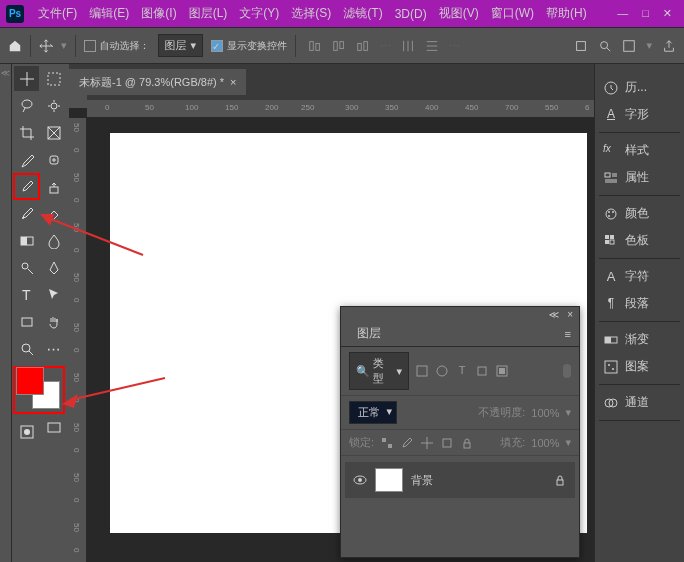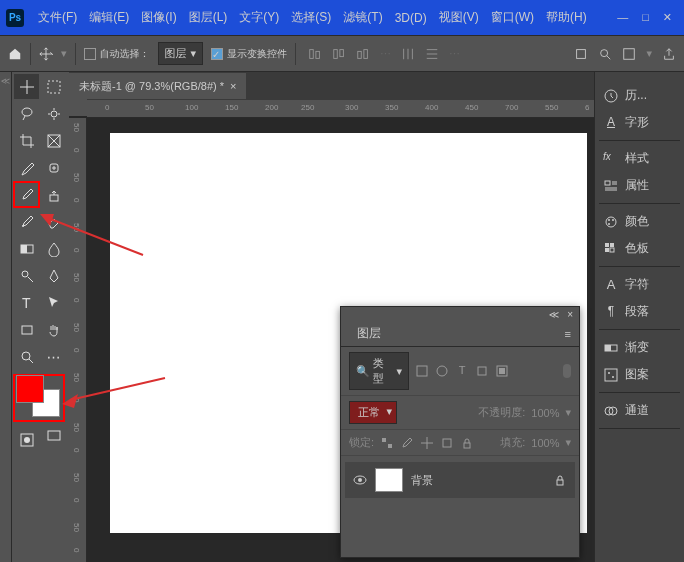--- a/index.html
+++ b/index.html
@@ -1,58 +1,58 @@
 <!DOCTYPE html>
 <html><head>
 <meta charset="utf-8">
 <style>
 *{margin:0;padding:0;box-sizing:border-box;font-family:"Microsoft YaHei",sans-serif;user-select:none}
 body{background:#535353;width:684px;height:562px;overflow:hidden;color:#ccc;font-size:11px}
-.menubar{height:36px;background:#1d4ed8;display:flex;align-items:center;padding:0 6px;border-bottom:1px solid #2a2a2a}
+.menubar{height:28px;background:#a21caf;display:flex;align-items:center;padding:0 6px;border-bottom:1px solid #2a2a2a}
 .ps-icon{width:18px;height:18px;background:#001e36;color:#31a8ff;display:flex;align-items:center;justify-content:center;font-weight:bold;font-size:10px;border-radius:3px;margin-right:8px}
 .menu-item{padding:0 6px;cursor:pointer;font-size:12px}
 .win-controls{margin-left:auto;display:flex;gap:14px;padding-right:6px}
 .win-btn{cursor:pointer;color:#ccc}
 .optionbar{height:36px;background:#535353;display:flex;align-items:center;padding:0 8px;border-bottom:1px solid #2a2a2a;gap:8px}
 .opt-divider{width:1px;height:22px;background:#3a3a3a}
 .opt-item{display:flex;align-items:center;gap:4px;font-size:10px}
 .dropdown{background:#3a3a3a;padding:3px 6px;border:1px solid #2a2a2a;display:flex;align-items:center;gap:4px}
 .main{display:flex;height:500px}
 .toolbar-strip{width:12px;background:#535353;border-right:1px solid #2a2a2a;display:flex;flex-direction:column;align-items:center;padding-top:4px}
 .toolbox{width:57px;background:#535353;padding:2px;display:flex;flex-wrap:wrap;gap:2px;align-content:flex-start}
 .tool{width:25px;height:25px;display:flex;align-items:center;justify-content:center;cursor:pointer;position:relative;color:#ddd}
 .tool.active{background:#3a3a3a}
 .tool svg{width:16px;height:16px}
 .red-box{outline:2px solid #ff0000;outline-offset:-1px}
 .color-swatches{width:50px;height:46px;position:relative;margin-top:4px}
 .fg-color{position:absolute;width:28px;height:28px;background:#ff0000;border:1px solid #888;top:0;left:2px;z-index:2}
 .bg-color{position:absolute;width:28px;height:28px;background:#fff;border:1px solid #888;top:14px;left:18px}
 .doc-area{flex:1;display:flex;flex-direction:column;background:#282828;position:relative}
-.tab-bar{height:28px;background:#3a3a3a;display:flex;align-items:center}
+.tab-bar{height:36px;background:#3a3a3a;display:flex;align-items:center}
 .doc-tab{background:#535353;padding:5px 10px;font-size:11px;display:flex;align-items:center;gap:6px;height:26px}
 .ruler-h{height:18px;background:#535353;display:flex;font-size:8px;color:#999;position:relative;border-bottom:1px solid #2a2a2a;margin-left:18px}
 .ruler-h span{position:absolute;top:3px}
 .ruler-corner{width:18px;height:18px;background:#535353;position:absolute;left:0;top:26px}
 .canvas-wrap{flex:1;display:flex;position:relative}
 .ruler-v{width:18px;background:#535353;font-size:8px;color:#999;position:relative;border-right:1px solid #2a2a2a}
 .ruler-v span{position:absolute;left:3px;writing-mode:vertical-lr}
 .canvas-bg{flex:1;background:#282828;position:relative;overflow:hidden}
 .canvas{position:absolute;background:#fff;left:23px;top:15px;width:477px;height:400px}
 .right-panels{width:90px;background:#434343;border-left:1px solid #2a2a2a;padding:6px 4px}
 .panel-group{border-bottom:1px solid #2a2a2a;padding:4px 0}
 .panel-btn{display:flex;align-items:center;gap:6px;padding:5px 4px;cursor:pointer;font-size:12px}
 .panel-btn svg,.panel-icon{width:16px;height:16px;flex-shrink:0}
 .layers-panel{position:absolute;left:340px;top:306px;width:240px;height:252px;background:#535353;border:1px solid #2a2a2a;box-shadow:0 2px 8px rgba(0,0,0,.5)}
 .lp-header{height:14px;display:flex;justify-content:flex-end;padding:2px 6px;gap:8px;font-size:10px}
 .lp-tabs{height:26px;display:flex;align-items:center;padding:0 8px;border-bottom:1px solid #2a2a2a}
 .lp-tab{padding:4px 8px;font-size:12px}
 .lp-row{display:flex;align-items:center;padding:5px 8px;gap:6px;font-size:11px;border-bottom:1px solid #464646}
 .lp-search{background:#3a3a3a;border:1px solid #2a2a2a;padding:3px 6px;flex:0 0 60px;display:flex;align-items:center;gap:3px}
 .lp-mini-icon{width:14px;height:14px;color:#999;cursor:pointer}
-.lp-dropdown{background:#7f1d1d;border:1px solid #2a2a2a;padding:3px 16px 3px 8px;position:relative}
+.lp-dropdown{background:#0f172a;border:1px solid #2a2a2a;padding:3px 16px 3px 8px;position:relative}
 .lp-layer{display:flex;align-items:center;padding:6px 8px;background:#454545;gap:8px;margin:6px 4px}
 .lp-thumb{width:28px;height:24px;background:#fff;border:1px solid #888}
 .arrow{position:absolute;pointer-events:none;z-index:100}
 .arrow-line{stroke:#d93030;stroke-width:2;fill:none}
 .arrow-head{fill:#d93030}
 .chk{width:12px;height:12px;border:1px solid #999;display:inline-block}
 .chk.on{background:#5a9fd4}
 .tiny-handles{display:flex;gap:10px;margin-left:4px}
 .handle-icon{width:14px;height:14px;color:#ccc}
 </style>

